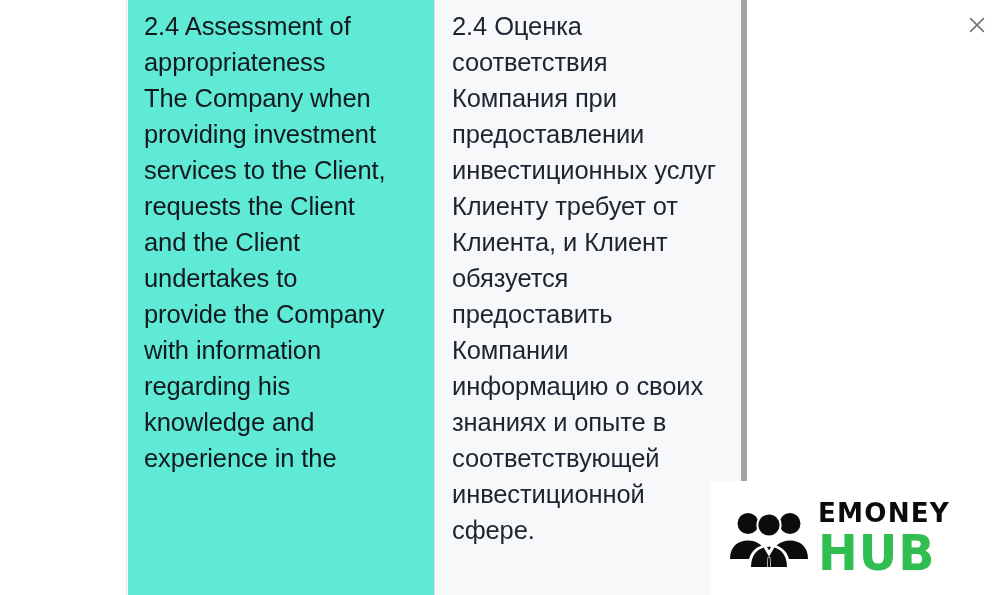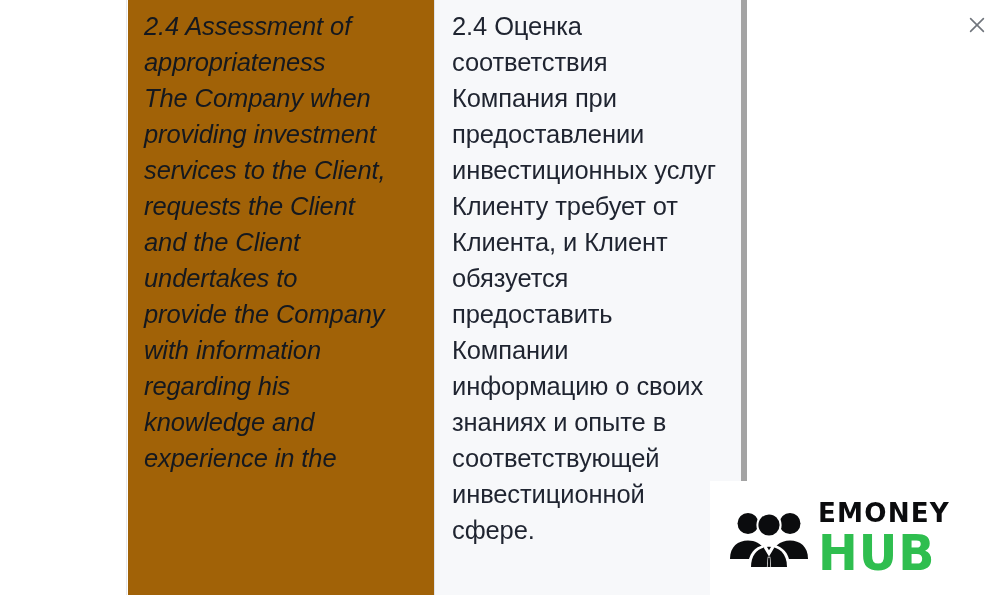--- a/index.html
+++ b/index.html
@@ -32,25 +32,24 @@
     background: #ffffff;
     border-right: 1px solid #e6e8ec;
     box-sizing: border-box;
   }
 
   
   .panel-source {
     position: absolute;
     left: 128px; top: 0;
     width: 307px; height: 595px;
-    background: #a16207;
+    background: #5eead4;
     border-right: 1px solid #dfe2e7;
     box-sizing: border-box;
     overflow: hidden;
-    font-style: italic;
   }
   .panel-source .text-body {
     position: absolute;
     left: 16px;
     top: 8px;
     width: 250px;
     font-size: 25.5px;
     line-height: 36px;
     color: #14181f;
     letter-spacing: -0.1px;

